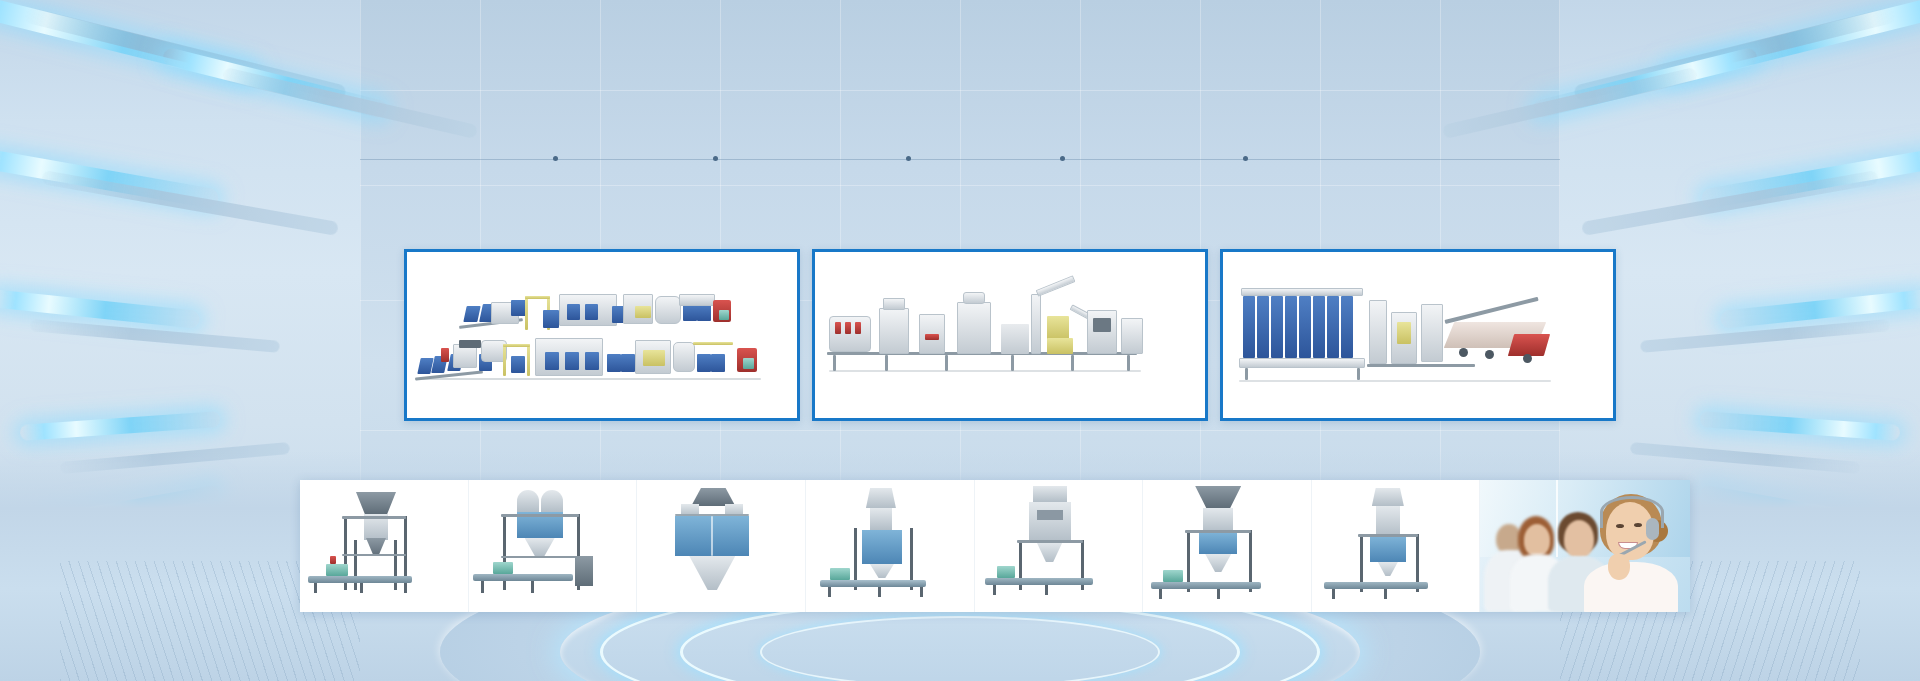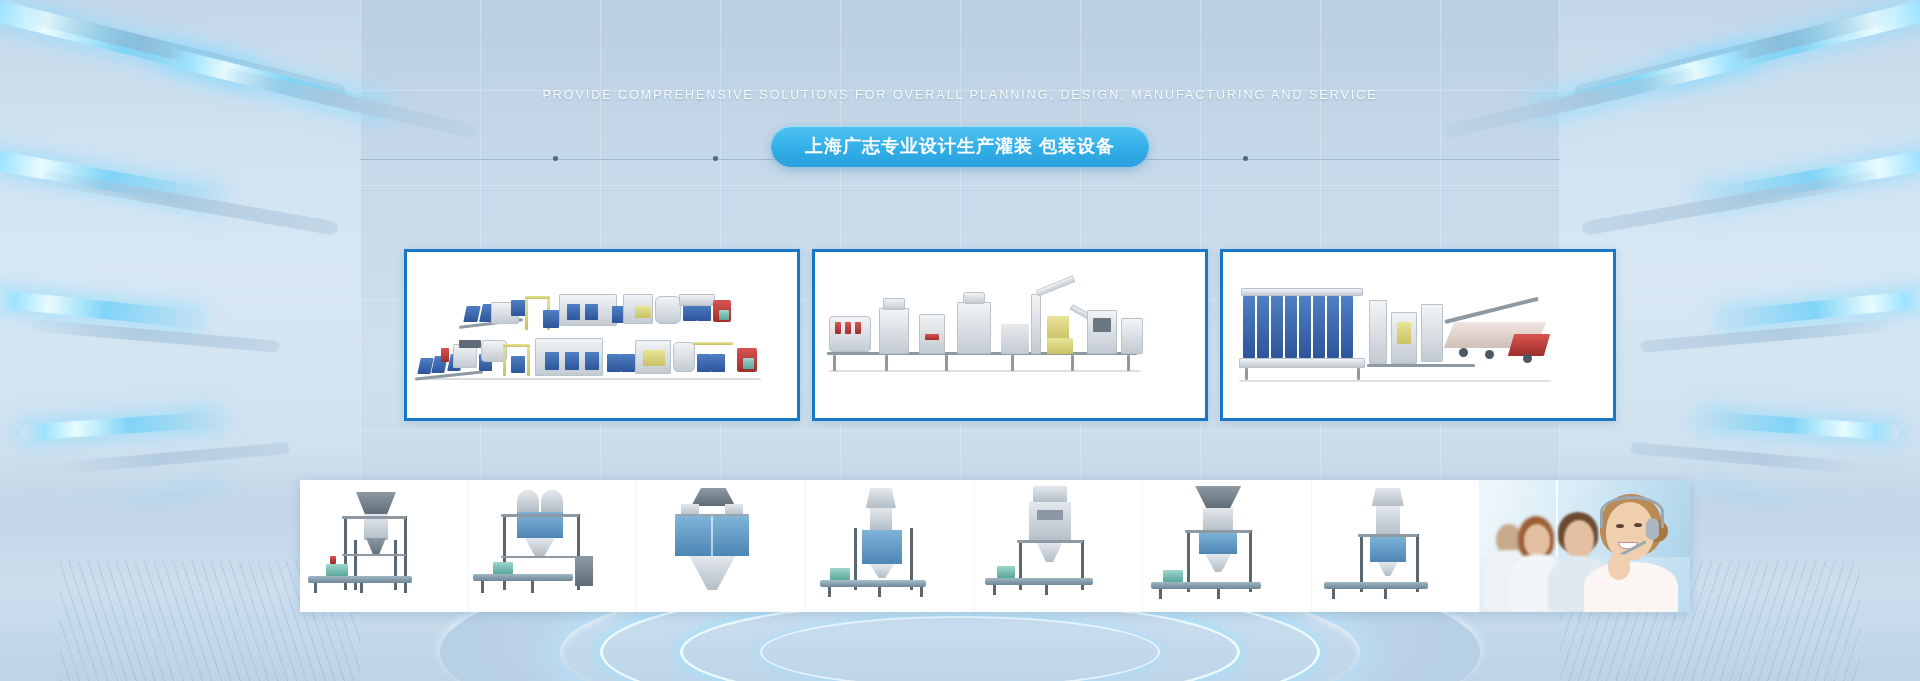--- a/index.html
+++ b/index.html
@@ -208,22 +208,20 @@
   <div class="hatch right"></div>
 
   <div class="stage-wrap">
     <div class="stage-ring ring-outer"></div>
     <div class="stage-ring ring-mid"></div>
     <div class="stage-ring ring-glow1"></div>
     <div class="stage-ring ring-glow2"></div>
     <div class="stage-ring ring-glow3"></div>
   </div>
 
-  <div class="subline">PROVIDE COMPREHENSIVE SOLUTIONS FOR OVERALL PLANNING, DESIGN, MANUFACTURING AND SERVICE</div>
-  <div class="pill">上海广志专业设计生产灌装 包装设备</div>
 
   <div class="panels">
 
     <div class="panel">
       <div style="position:absolute;inset:0;">
 
         <div class="unit u-blue" style="left:58px;top:54px;width:14px;height:16px;transform:skewX(-12deg);"></div>
         <div class="unit u-blue" style="left:74px;top:52px;width:14px;height:18px;transform:skewX(-12deg);"></div>
         <div class="unit u-blue" style="left:90px;top:50px;width:14px;height:18px;transform:skewX(-12deg);"></div>
         <div class="unit u-line" style="left:52px;top:70px;width:64px;height:3px;transform:rotate(-7deg);"></div>

